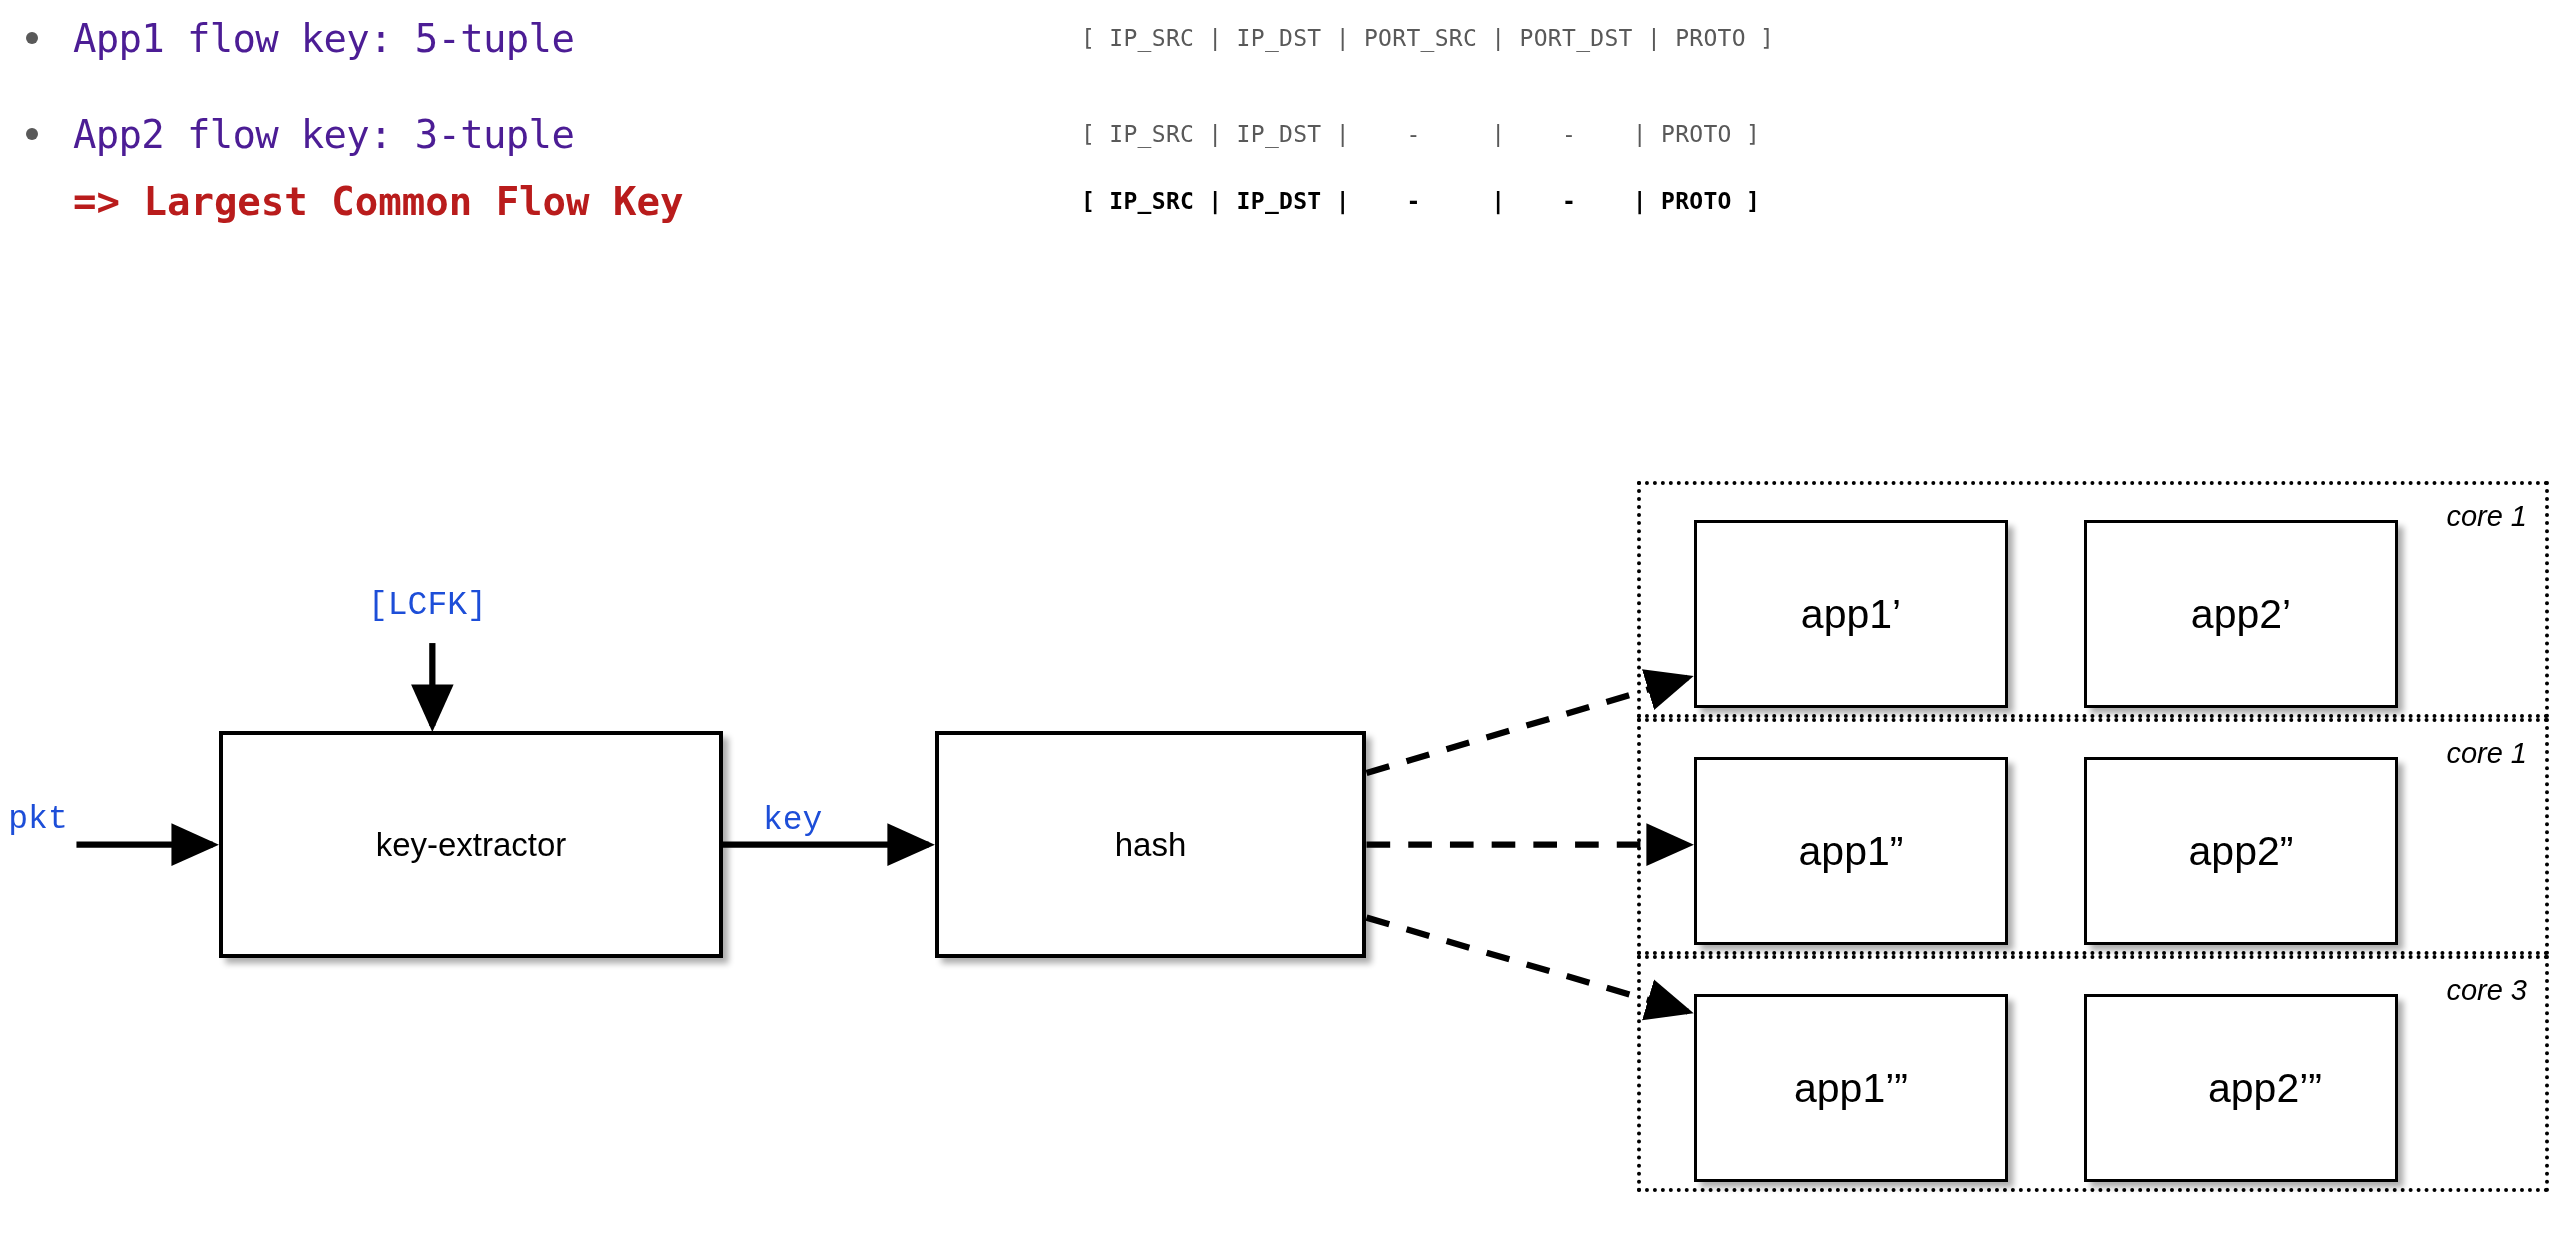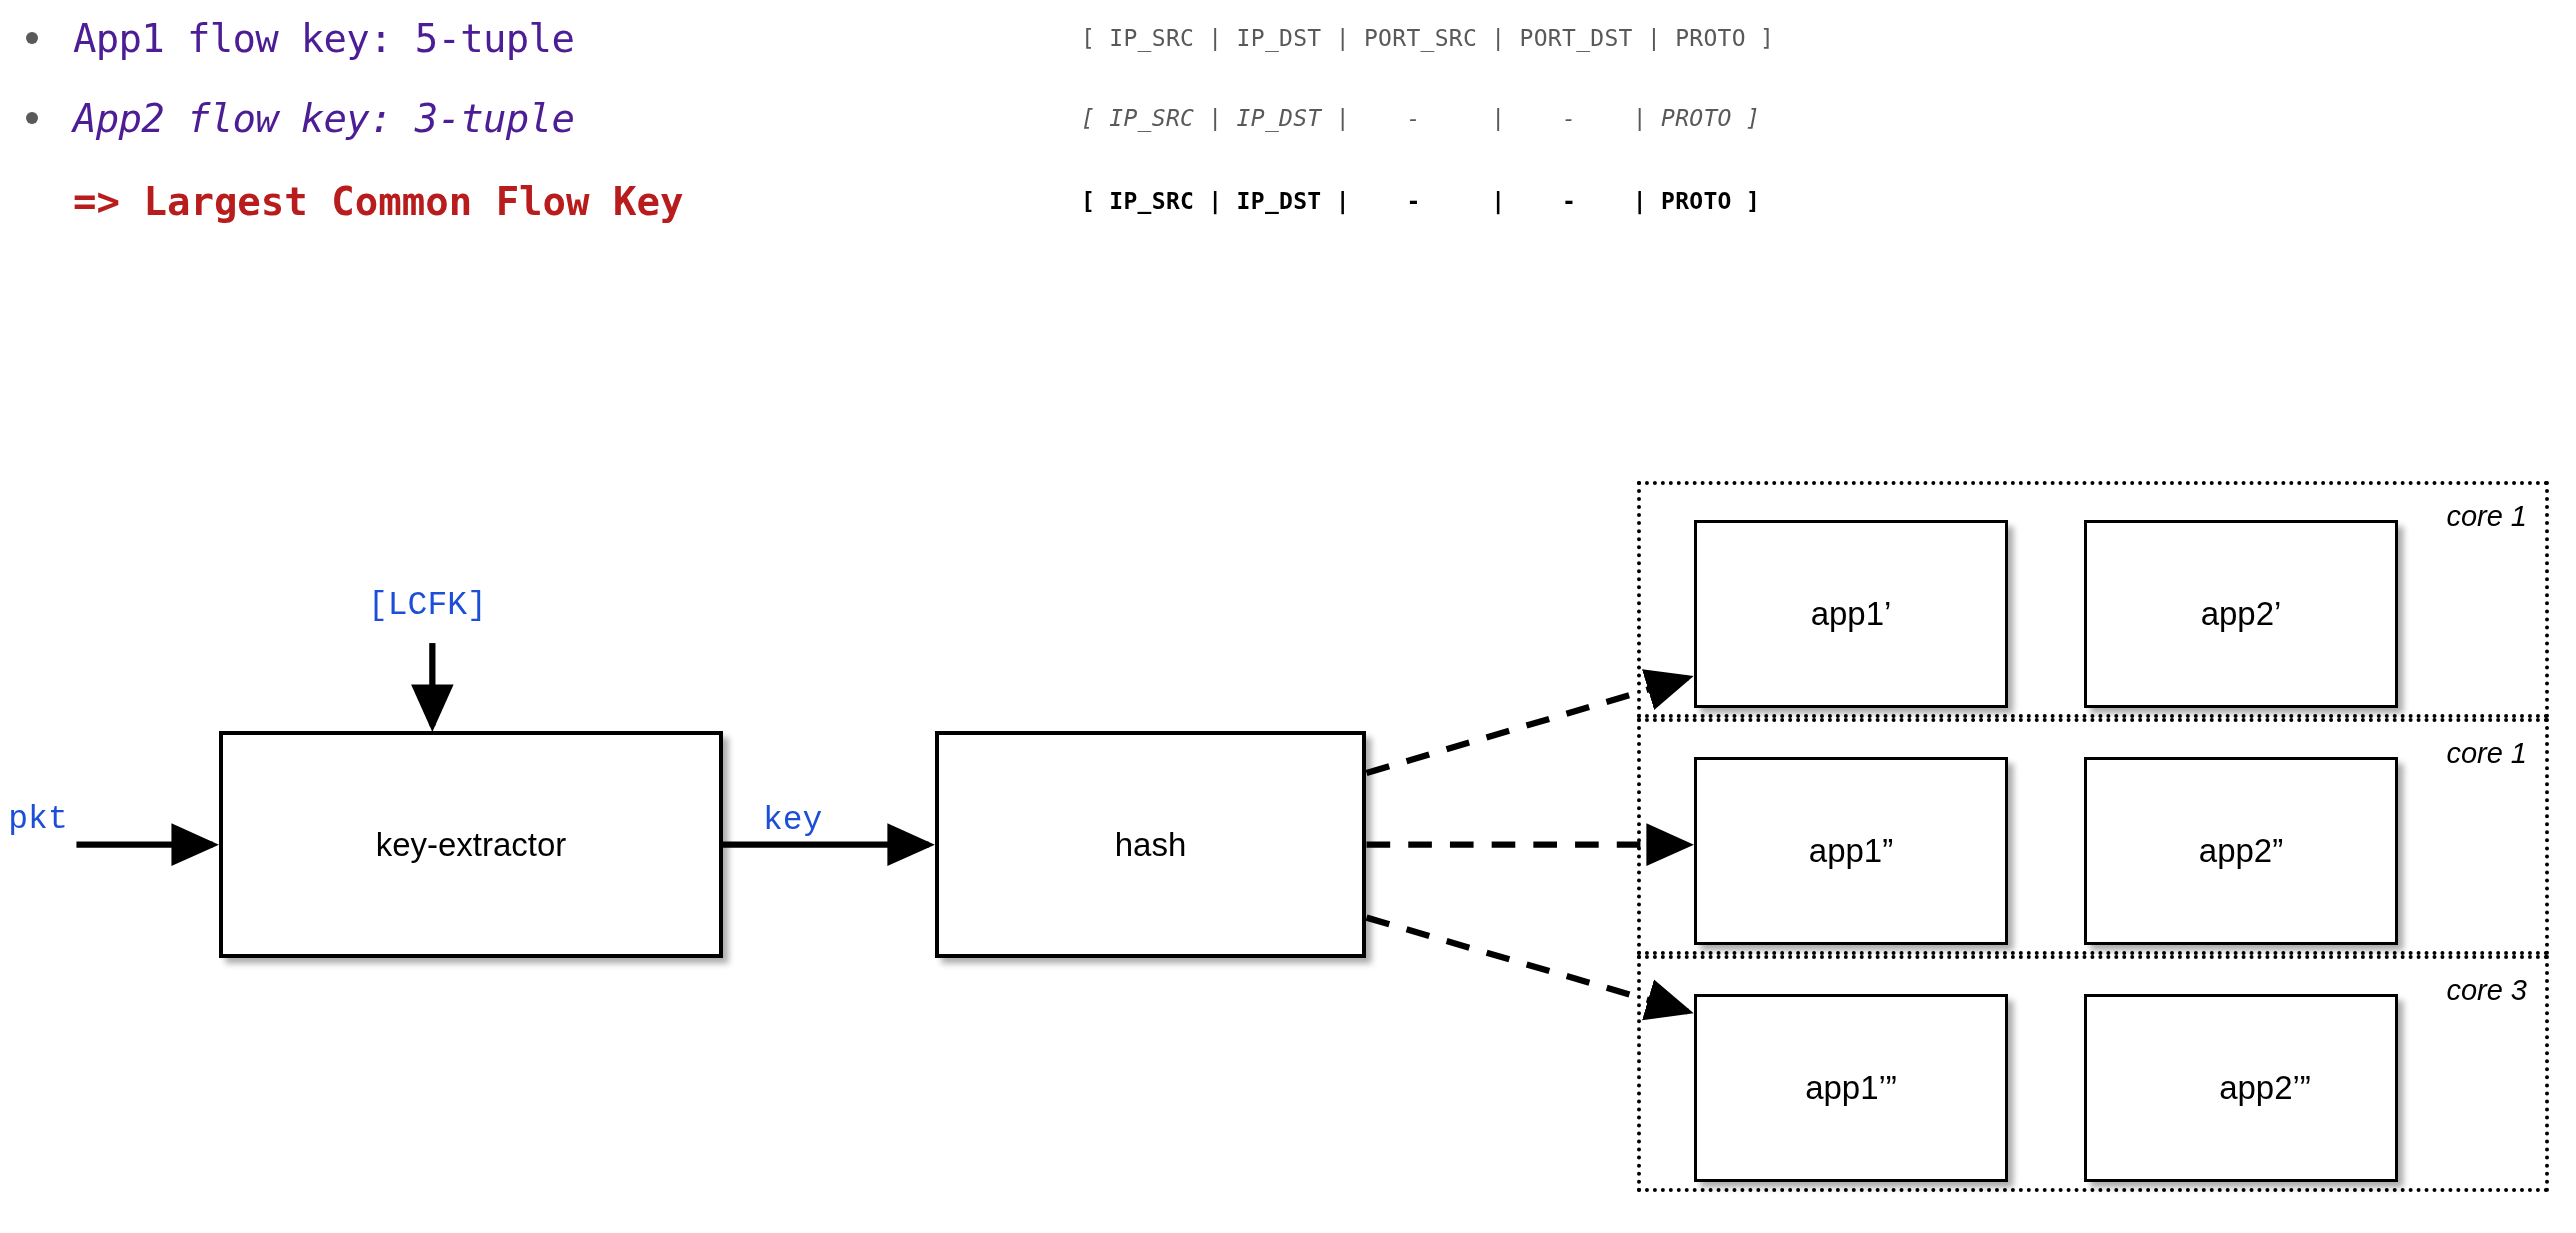--- a/index.html
+++ b/index.html
@@ -99,21 +99,21 @@
     background: #ffffff;
     border: 3.5px solid #000000;
     box-shadow: 6.3px 6.3px 6.3px rgba(0,0,0,0.33);
     box-sizing: border-box;
     display: flex;
     align-items: center;
     justify-content: center;
   }
   .app-box .app-label {
     font-family: "Liberation Sans", sans-serif;
-    font-size: 33px;
+    font-size: 41px;
     color: #000000;
     white-space: nowrap;
     text-align: center;
   }
 
   .core-group {
     position: absolute;
     left: 1637px;
     width: 912px;
     height: 237px;
@@ -160,21 +160,21 @@
 <body>
 
 <div id="page">
 
   <div class="bullet-row" style="top:14px;">
     <span class="bullet-dot"></span>
     <span class="bullet-label">App1 flow key: 5-tuple</span>
     <span class="tuple">[ IP_SRC | IP_DST | PORT_SRC | PORT_DST | PROTO ]</span>
   </div>
 
-  <div class="bullet-row" style="top:94px;font-style:italic;">
+  <div class="bullet-row" style="top:110px;">
     <span class="bullet-dot"></span>
     <span class="bullet-label">App2 flow key: 3-tuple</span>
     <span class="tuple">[ IP_SRC | IP_DST |    -     |    -    | PROTO ]</span>
   </div>
 
   <div class="bullet-row" style="top:177px;">
     <span class="bullet-label result">=&gt; Largest Common Flow Key</span>
     <span class="tuple result">[ IP_SRC | IP_DST |    -     |    -    | PROTO ]</span>
   </div>
 

